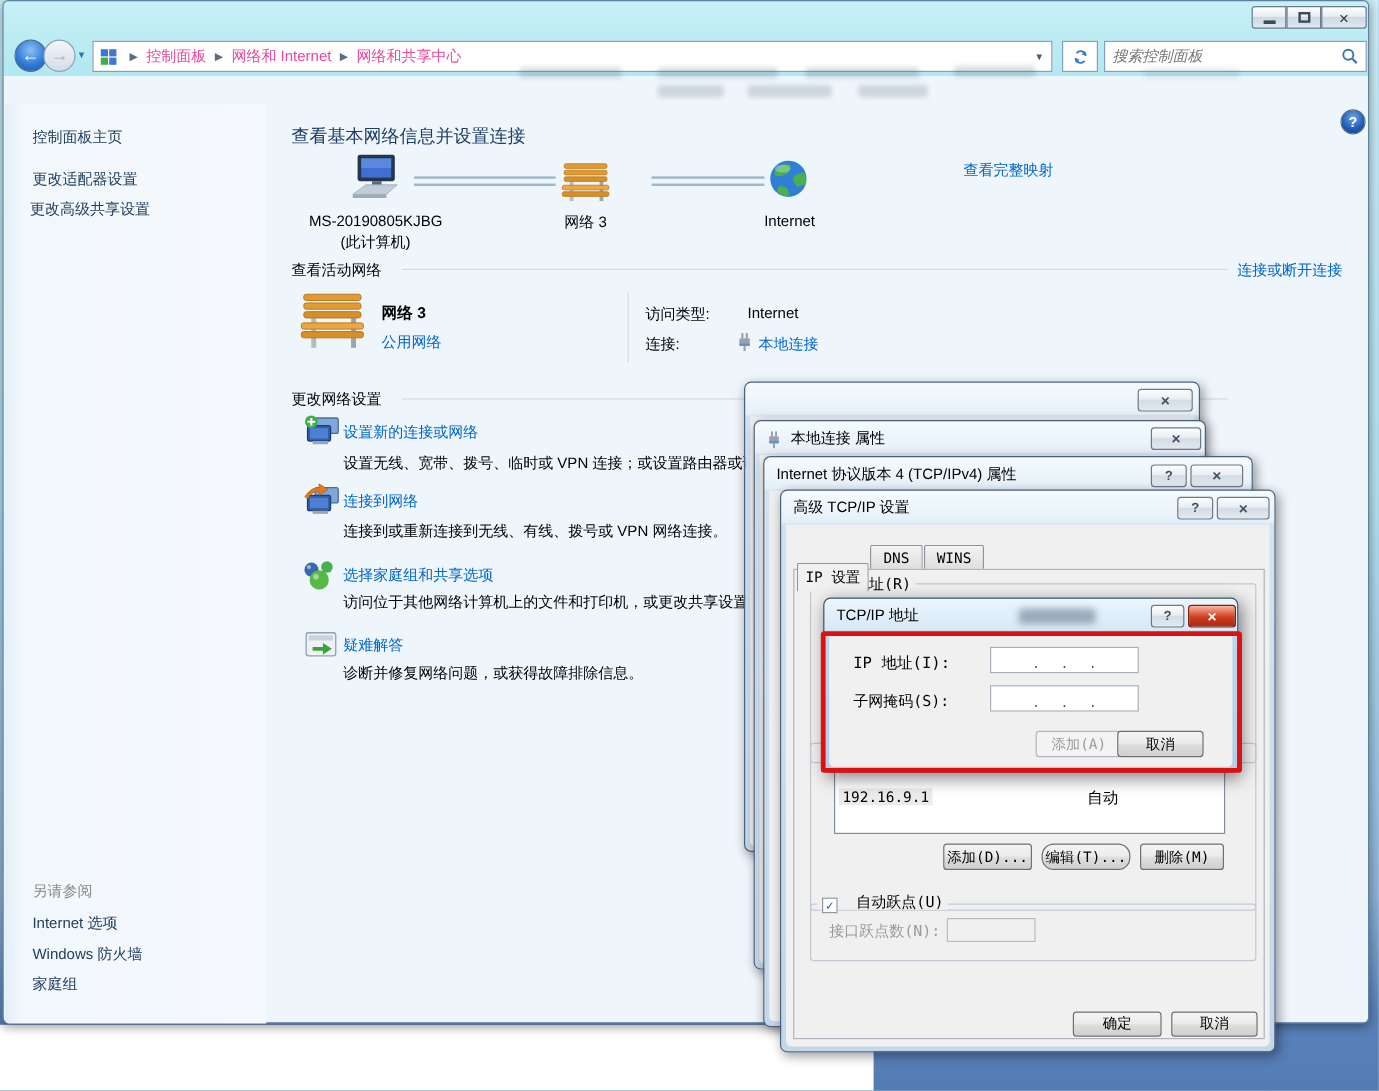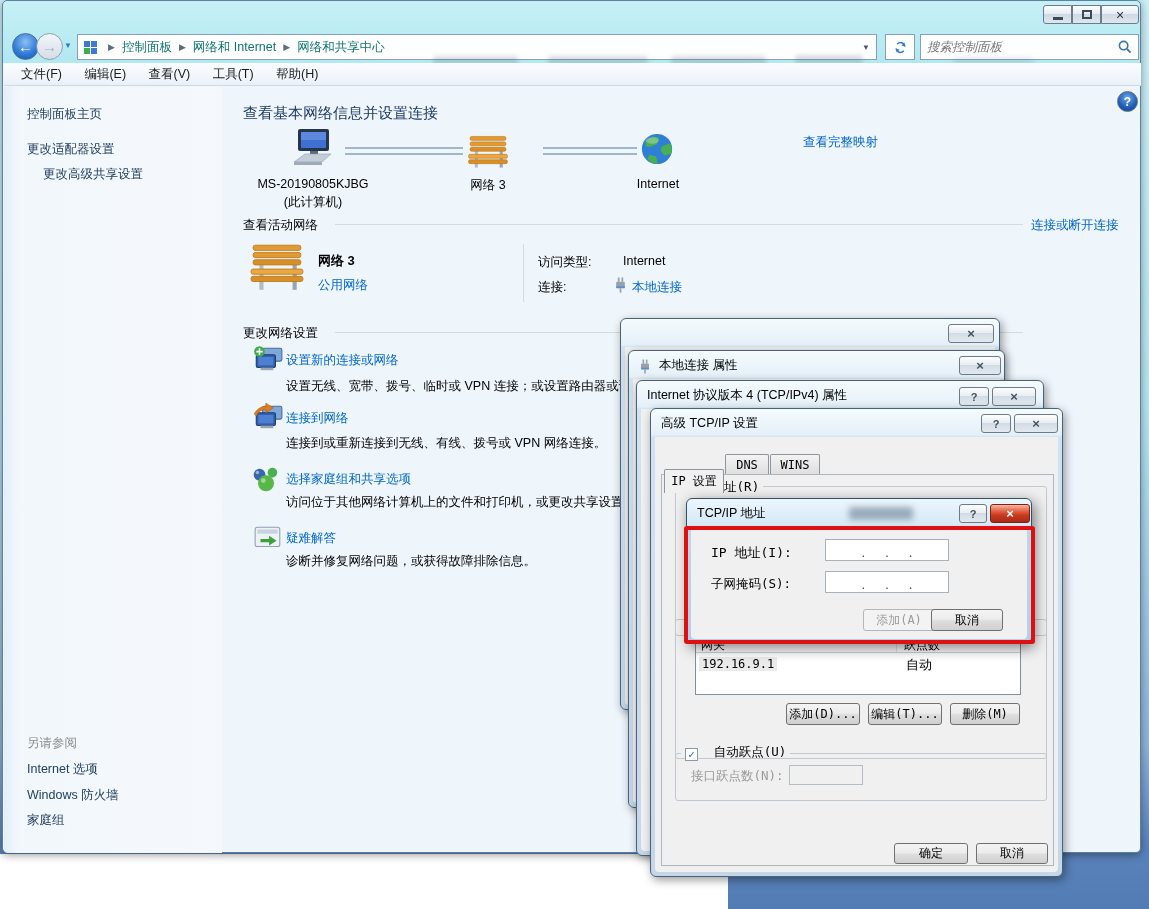--- a/index.html
+++ b/index.html
@@ -11,21 +11,21 @@
   .lnk{font-size:12.5px;color:#0066cc;cursor:pointer;}
   .hair{height:1px;background:#d9d9d9;}
   .smudge{background:#55677a;opacity:.22;filter:blur(2px);border-radius:3px;}
   
   #main-window{left:2px;top:0;width:1139px;height:853px;border:1px solid #5f7f9f;border-radius:5px;
     background:linear-gradient(180deg,#c6f0f6 0%,#b2e8f1 62px,#eef5fb 62px);box-shadow:0 2px 9px rgba(0,0,0,.4);z-index:1;}
   .wc-btn{position:absolute;top:4px;height:19px;border:1px solid #6a7c8e;background:linear-gradient(180deg,#fdfefe,#e7edf3 45%,#cfd9e4 50%,#dfe7ee);
     display:flex;align-items:center;justify-content:center;font-size:12px;color:#333;}
   .nav-circle{position:absolute;width:27px;height:27px;border-radius:50%;border:1px solid #4e6f96;text-align:center;line-height:25px;font-size:15px;font-weight:bold;}
   .crumb-sep{color:#5a6e80;font-size:9px;padding:0 7px;}
-  .crumb-item{font-size:12.5px;color:#0f766e;cursor:pointer;}
+  .crumb-item{font-size:12.5px;color:#ec4899;cursor:pointer;}
   .menu-item{display:inline-block;padding:3px 9px;font-size:12.5px;color:#1a1a1a;cursor:pointer;}
   
   .dlg{position:absolute;border:1px solid #49617a;border-radius:6px;
     background:linear-gradient(180deg,#f5fbfe 0%,#e4f0f8 26px,#d2e2f0 28px,#c4d6e8 100%);
     box-shadow:2px 3px 10px rgba(0,0,0,.4);}
   .dlg-title{position:absolute;top:0;left:0;right:0;height:28px;display:flex;align-items:center;padding-left:10px;font-size:12.5px;color:#000;}
   .cap-btn{position:absolute;height:19px;border:1px solid #6e7a86;border-radius:3px;
     background:linear-gradient(180deg,#fcfdfd,#e9eef3 45%,#d3dce5 50%,#e2e9ef);
     display:flex;align-items:center;justify-content:center;font-size:11px;font-weight:bold;color:#41525f;}
   .cap-close-red{background:linear-gradient(180deg,#f7b7a2 0%,#e1593d 40%,#c63b20 60%,#ab2a12 100%);
@@ -103,32 +103,25 @@
 
     <div class="abs smudge" style="left:430px;top:55px;width:85px;height:9px;"></div>
     <div class="abs smudge" style="left:545px;top:55px;width:100px;height:9px;"></div>
     <div class="abs smudge" style="left:668px;top:55px;width:95px;height:9px;"></div>
     <div class="abs smudge" style="left:792px;top:54px;width:68px;height:9px;"></div>
     <div class="abs smudge" style="left:950px;top:56px;width:80px;height:8px;opacity:.13;"></div>
     <div class="abs smudge" style="left:545px;top:70px;width:55px;height:10px;"></div>
     <div class="abs smudge" style="left:620px;top:70px;width:70px;height:10px;"></div>
     <div class="abs smudge" style="left:712px;top:70px;width:58px;height:10px;"></div>
 
-    <div class="abs" style="left:1px;top:62px;width:1137px;height:23px;background:linear-gradient(180deg,#fbfdfe,#e9f1f8);border-bottom:1px solid #cdd9e4;padding-left:8px;">
-      <span class="menu-item">文件(F)</span>
-      <span class="menu-item">编辑(E)</span>
-      <span class="menu-item">查看(V)</span>
-      <span class="menu-item">工具(T)</span>
-      <span class="menu-item">帮助(H)</span>
-    </div>
 
     <div class="abs" style="left:1px;top:86px;width:218px;height:766px;background:linear-gradient(90deg,#e3eef8,#f2f7fc 14px,#f5f9fd);border-radius:0 0 0 4px;"></div>
     <div class="abs" style="left:24px;top:105px;font-size:12.5px;color:#21405f;"><span>控制面板主页</span></div>
     <div class="abs" style="left:24px;top:140px;font-size:12.5px;color:#21405f;"><span>更改适配器设置</span></div>
-    <div class="abs" style="left:40px;top:165px;font-size:12.5px;color:#21405f;"><span>更改高级共享设置</span></div>
+    <div class="abs" style="left:22px;top:165px;font-size:12.5px;color:#21405f;"><span>更改高级共享设置</span></div>
     <div class="abs" style="left:24px;top:734px;font-size:12.5px;color:#8a8a8a;"><span>另请参阅</span></div>
     <div class="abs" style="left:24px;top:760px;font-size:12.5px;color:#21405f;"><span>Internet 选项</span></div>
     <div class="abs" style="left:24px;top:786px;font-size:12.5px;color:#21405f;"><span>Windows 防火墙</span></div>
     <div class="abs" style="left:24px;top:811px;font-size:12.5px;color:#21405f;"><span>家庭组</span></div>
 
     <div class="abs" style="left:1114px;top:90px;width:21px;height:21px;border-radius:50%;background:radial-gradient(circle at 50% 32%,#6fa6e8,#1d5cb4 60%,#123f86);border:1px solid #5a6f84;color:#fff;font-size:12px;font-weight:bold;text-align:center;line-height:20px;">
       <span>?</span></div>
 
     <div class="abs" style="left:240px;top:103px;font-size:15px;color:#1e3c64;"><span>查看基本网络信息并设置连接</span></div>
 
@@ -301,34 +294,29 @@
 
       <div class="abs" style="left:6px;top:37px;width:393px;height:392px;border:1px solid #aeb6bf;background:#f0f0f0;"></div>
 
       <div class="gbox" style="left:20px;top:49px;width:372px;height:150px;"></div>
       <div class="gbox-label mono" style="left:30px;top:42px;">
         <span>IP 地址(R)</span></div>
 
       <div class="gbox" style="left:20px;top:182px;width:372px;height:140px;"></div>
 
       <div class="abs" style="left:40px;top:198px;width:326px;height:60px;background:#fff;border:1px solid #828e99;">
-        <div class="abs" style="left:0;top:0;width:324px;height:17px;border-bottom:1px solid #cfd4da;overflow:hidden;">
-          <span class="mono" style="position:absolute;left:5px;top:1px;font-size:12px;">网关</span>
-          <span class="mono" style="position:absolute;left:208px;top:1px;font-size:12px;">跃点数</span>
-          <span style="position:absolute;left:200px;top:0;width:1px;height:17px;background:#e2e5e9;"></span>
-        </div>
         <div class="abs" style="left:0;top:17px;width:324px;height:20px;">
           <span class="mono" style="position:absolute;left:3px;top:4px;font-size:12px;background:#ebebeb;padding:0 3px;">192.16.9.1</span>
           <span style="position:absolute;left:210px;top:3px;font-size:13px;">自动</span>
         </div>
       </div>
       <div class="btn" style="left:131px;top:266px;width:74px;height:22px;">
           <span>添加(D)...</span>
         </div>
-      <div class="btn" style="left:213px;top:266px;width:74px;height:22px;">
+      <div class="btn" style="left:213px;top:266px;width:74px;height:22px;border-radius:10px;">
           <span>编辑(T)...</span>
         </div>
       <div class="btn" style="left:295px;top:266px;width:70px;height:22px;">
           <span>删除(M)</span>
         </div>
 
       <div class="gbox" style="left:20px;top:316px;width:372px;height:48px;"></div>
       <div class="abs" style="left:26px;top:305px;background:#f0f0f0;padding:0 4px;height:16px;">
         <span class="cb" style="position:relative;display:inline-flex;top:1px;">
           <span>✓</span>

